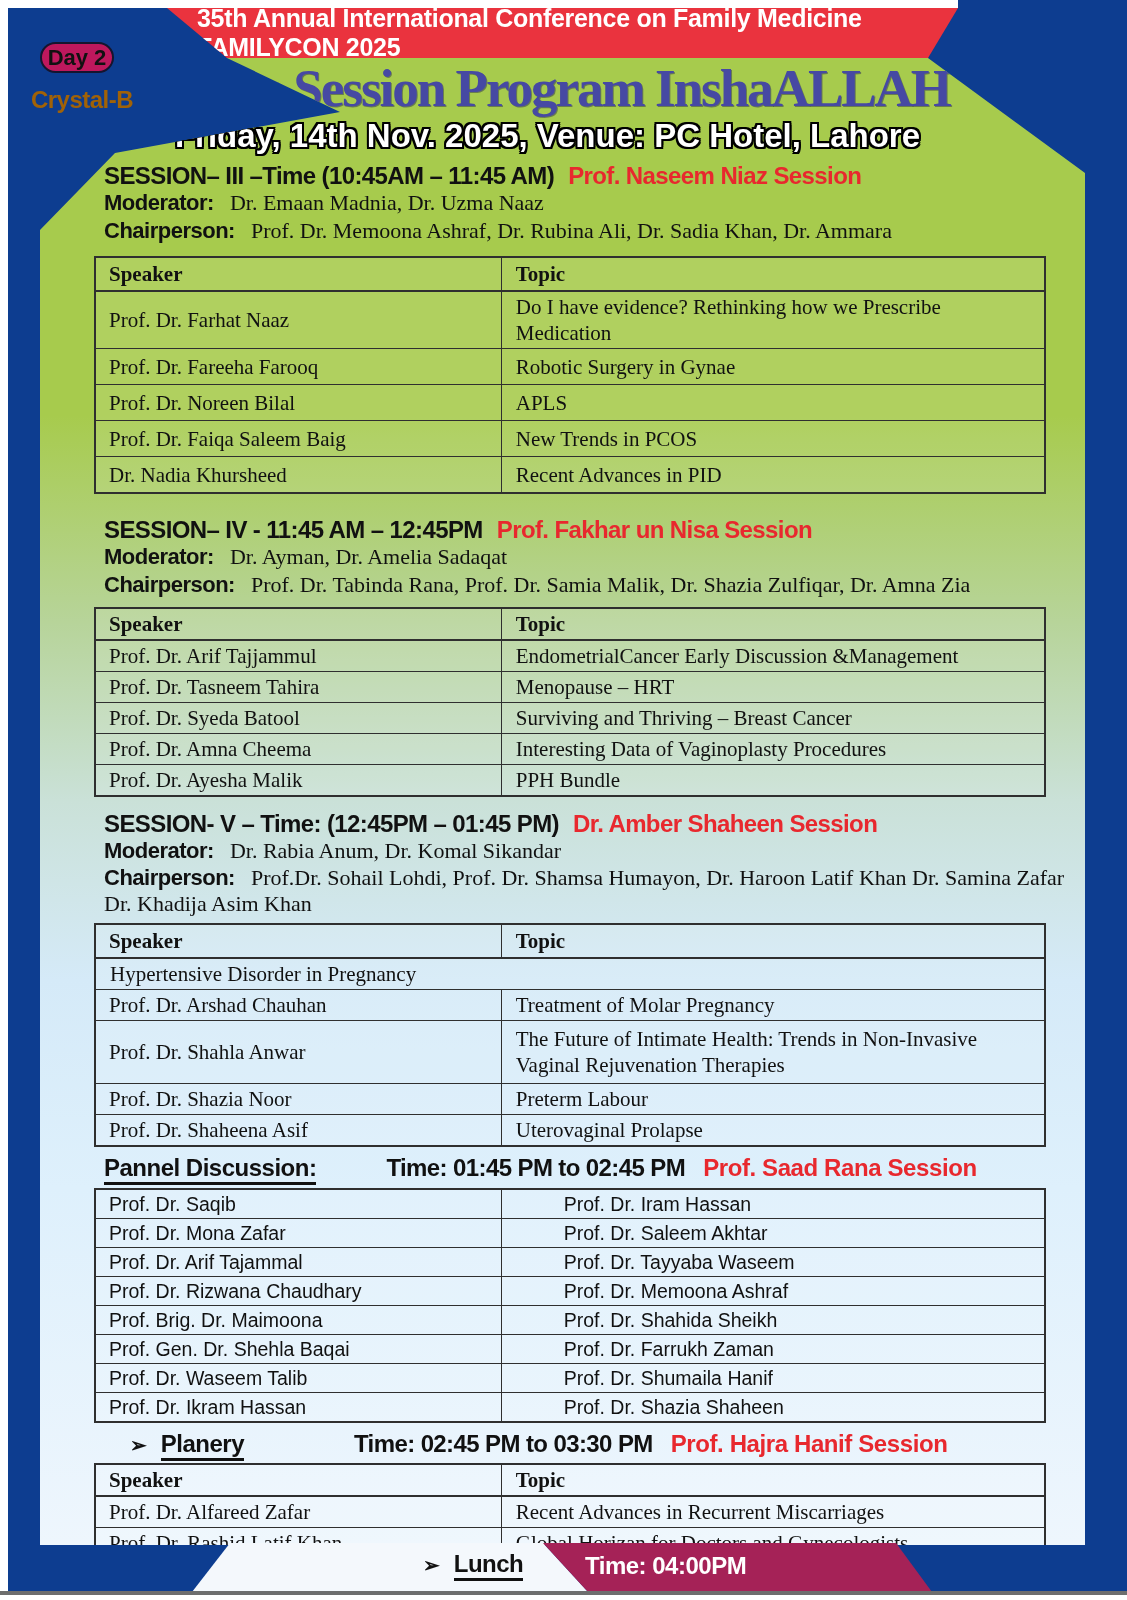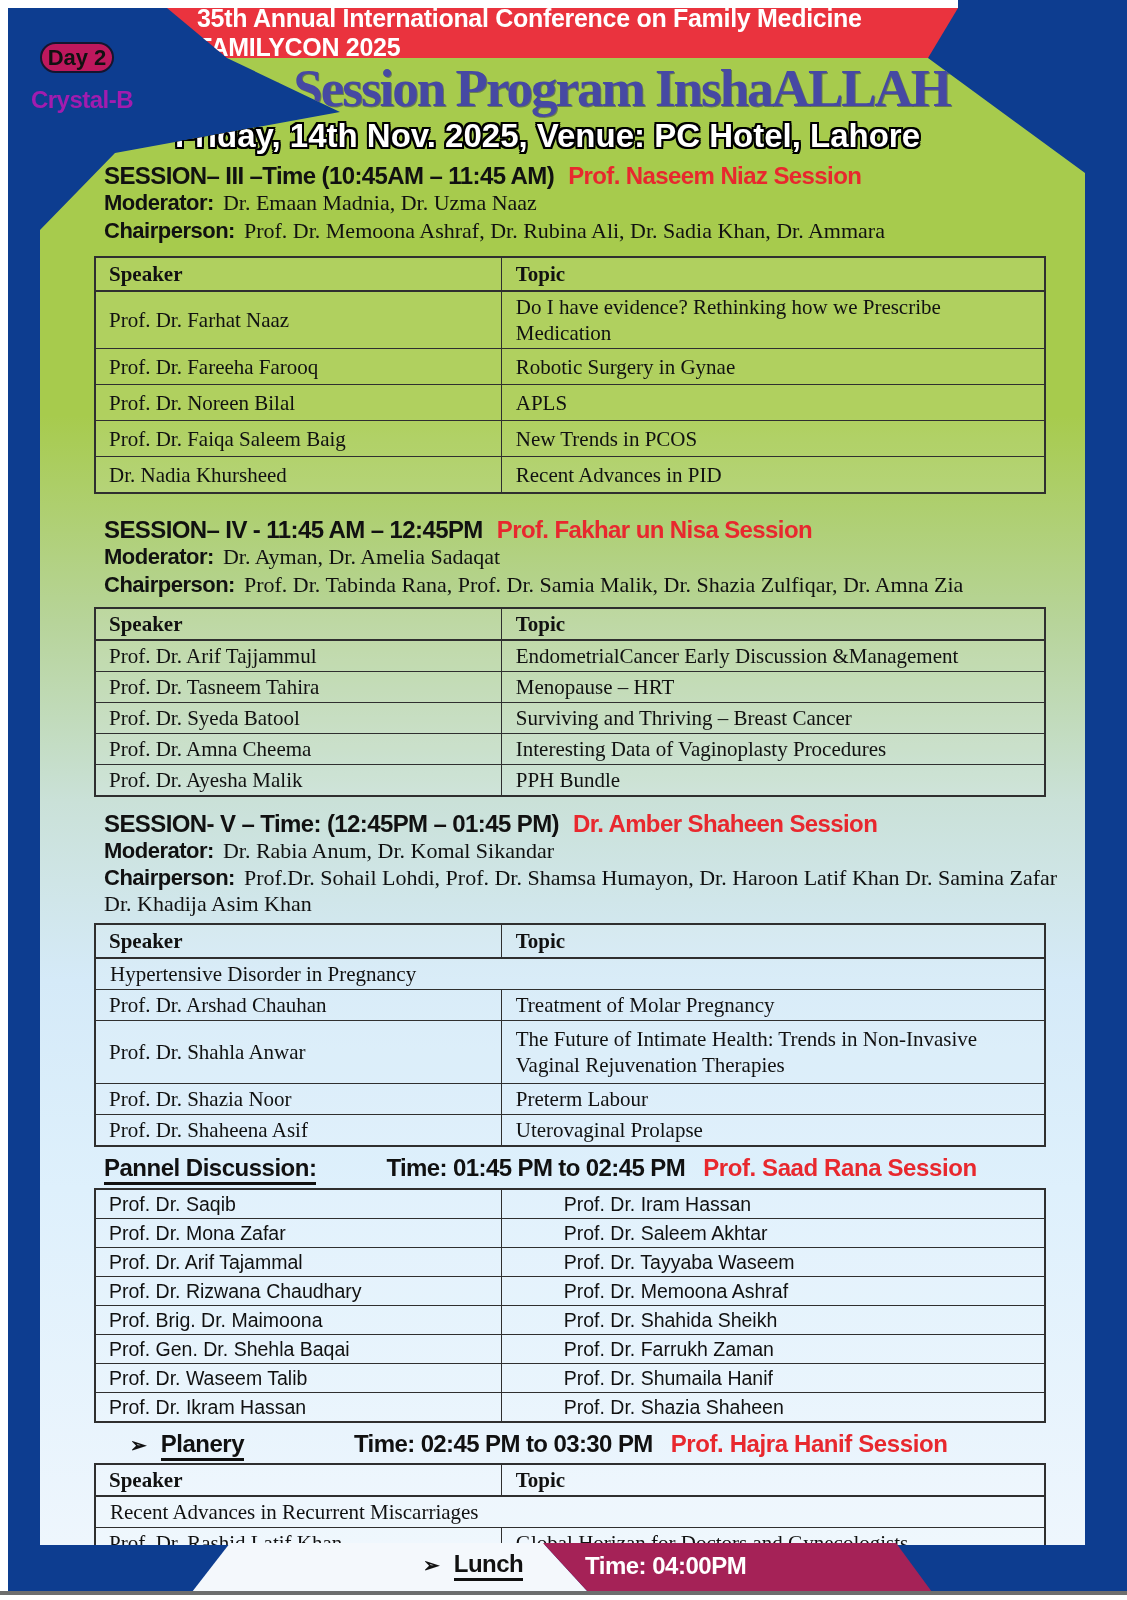--- a/index.html
+++ b/index.html
@@ -15,35 +15,35 @@
 
   
   .red-banner{position:absolute;left:167px;top:8px;width:791px;height:50px;background:#ea333e;
     clip-path:polygon(0 0,100% 0,calc(100% - 30px) 100%,60px 100%);
     display:flex;align-items:center;justify-content:center;padding-left:30px;box-sizing:border-box;}
   .red-banner span{color:#fff;font-weight:bold;font-size:25px;letter-spacing:-0.3px;}
 
   .day-badge{position:absolute;left:40px;top:42px;width:74px;height:31px;background:#be185d;
     border:2px solid #15152e;border-radius:17px;display:flex;align-items:center;justify-content:center;
     font-weight:bold;font-size:22px;color:#111;box-sizing:border-box;}
-  .hall-label{position:absolute;left:22px;top:86px;width:120px;text-align:center;color:#a21caf;
+  .hall-label{position:absolute;left:22px;top:86px;width:120px;text-align:center;color:#a16207;
     font-weight:bold;font-size:24px;letter-spacing:-0.5px;}
 
   .title{margin:0;padding:2px 30px 0 0;height:58px;text-align:center;
     font-family:"Liberation Serif",serif;font-weight:bold;font-size:53px;line-height:56px;
     color:#4649a3;letter-spacing:-2px;text-shadow:1px 1px 0 rgba(30,30,80,0.45);}
   .date-line{height:38px;padding-right:30px;text-align:center;font-weight:bold;font-size:33px;line-height:36px;color:#fff;
     text-shadow:-2px -2px 0 #000,2px -2px 0 #000,-2px 2px 0 #000,2px 2px 0 #000,0 2px 0 #000,2px 0 0 #000,0 -2px 0 #000,-2px 0 0 #000;}
 
   .sess{margin-left:64px;}
   .sess-head{font-weight:bold;font-size:24px;letter-spacing:-0.6px;height:28px;line-height:28px;}
   .sh-red{color:#e8282e;margin-left:14px;}
   .info-line{height:28px;line-height:26px;}
   .info-line .lbl{font-weight:bold;font-size:22px;letter-spacing:-0.5px;}
-  .info-line .val{font-family:"Liberation Serif",serif;font-size:22px;margin-left:9px;}
+  .info-line .val{font-family:"Liberation Serif",serif;font-size:22px;margin-left:16px;}
   .info2{height:26px;line-height:24px;}
 
   .stable{width:948px;margin-left:54px;border:2px solid #2f2f2f;background:rgba(255,255,255,0.10);}
   .trow{display:flex;border-top:1px solid #2f2f2f;}
   .trow:first-child{border-top:none;}
   .trow.thead{border-bottom:1px solid #2f2f2f;}
   .c1{width:42.8%;border-right:1px solid #2f2f2f;padding:2px 8px 2px 13px;display:flex;align-items:center;box-sizing:border-box;}
   .c2{flex:1;padding:2px 8px 2px 14px;display:flex;align-items:center;box-sizing:border-box;}
   .thead .c1,.thead .c2{font-weight:bold;font-size:21px;font-family:"Liberation Sans",sans-serif;}
   .serif-cells .c1,.serif-cells .c2{font-family:"Liberation Serif",serif;font-size:21px;line-height:26px;}
@@ -242,20 +242,21 @@
 
     <div class="plen-head mt8">
       <span class="bullet">➢</span><span class="underlined">Planery</span><span class="time-lbl">Time: 02:45 PM to 03:30 PM</span><span class="head-red">Prof. Hajra Hanif Session</span>
     </div>
     <div class="stable t6 serif-cells mt4">
       <div class="trow thead">
         <div class="c1">Speaker</div>
         <div class="c2">Topic</div>
       </div>
       <div class="trow">
+          <div class="c1">Prof. Dr. Alfareed Zafar</div>
           <div class="c2">Recent Advances in Recurrent Miscarriages</div>
         </div>
       <div class="trow">
           <div class="c1">Prof. Dr. Rashid Latif Khan</div>
           <div class="c2">Global Horizan for Doctors and Gynecologists</div>
         </div>
     </div>
   </div>
 
   <div class="red-banner">

